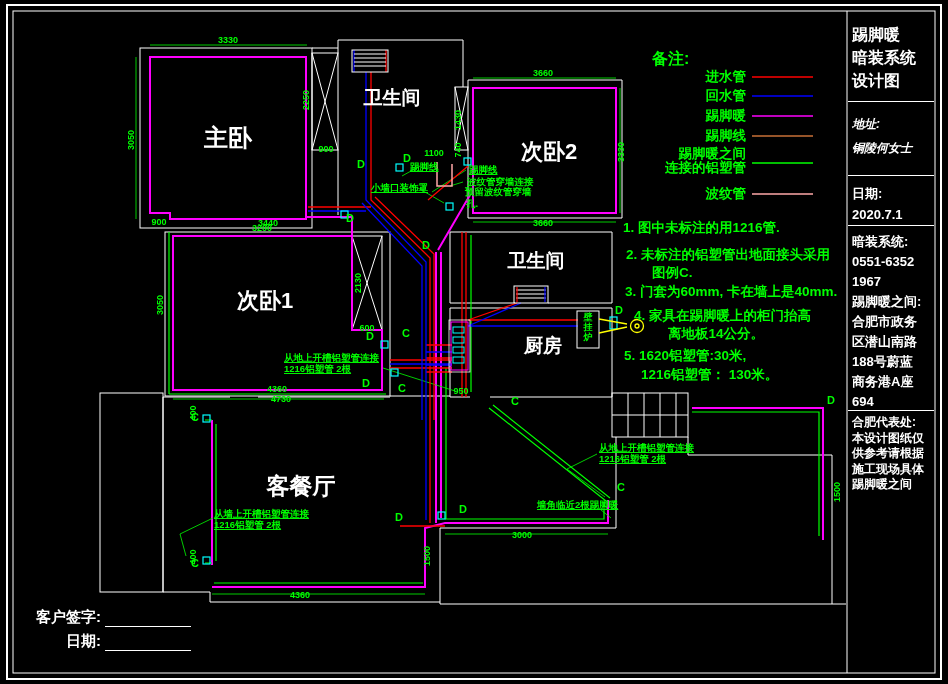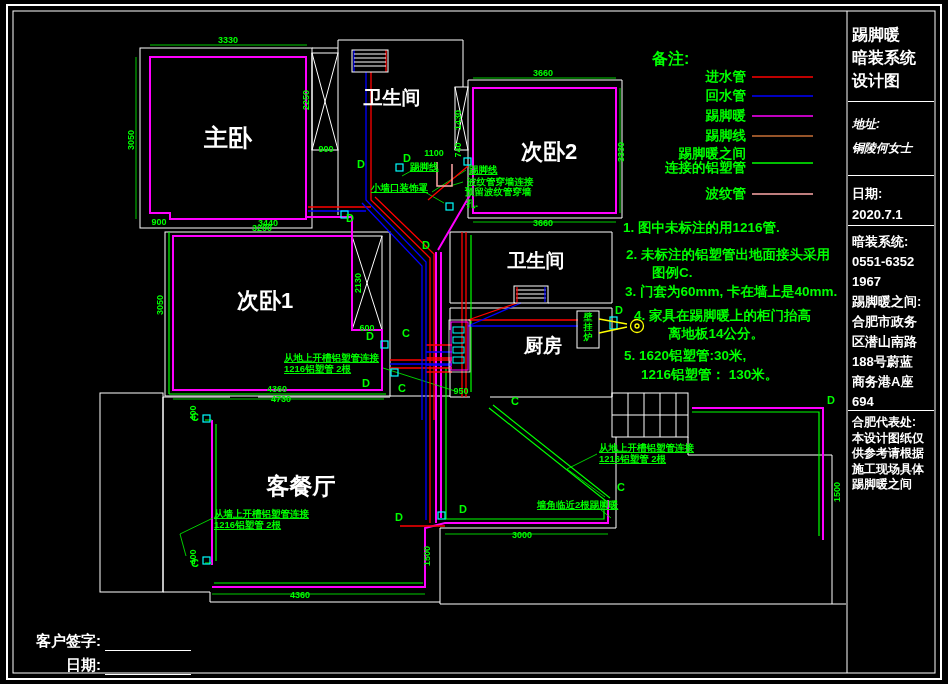--- a/index.html
+++ b/index.html
@@ -14,21 +14,21 @@
   .tb-title{height:91px;font-size:16px;line-height:23px;padding-top:12px;}
   .tb-addr{height:74px;font-size:12px;padding-top:10px;line-height:24px;font-style:italic;}
   .tb-draw{height:36px;font-size:13px;padding-top:11px;}
   .tb-review{height:33px;font-size:13px;padding-top:9px;}
   .tb-date{height:50px;font-size:13px;padding-top:7px;line-height:21px;}
   .tb-scale{height:31px;font-size:13px;padding-top:9px;}
   .tb-company{height:79px;font-size:14px;padding-top:9px;line-height:22px;text-align:center;}
   .tb-contact{height:185px;font-size:13px;padding-top:6px;line-height:20px;}
   .tb-special{height:83px;font-size:12px;padding-top:4px;line-height:15.5px;}
   
-  .signature{position:absolute;left:36px;top:603px;color:#fff;font-weight:bold;font-size:15px;margin-top:24px;}
+  .signature{position:absolute;left:36px;top:603px;color:#fff;font-weight:bold;font-size:15px;}
   .sig-row{display:flex;align-items:flex-end;height:24px;}
   .sig-row.second{margin-left:30px;}
   .sig-line{display:inline-block;width:86px;border-bottom:1.5px solid #fff;height:18px;margin-left:4px;}
 </style>
 </head>
 <body>
 
 <div class="screen">
 
   <svg width="948" height="684" viewBox="0 0 948 684">

